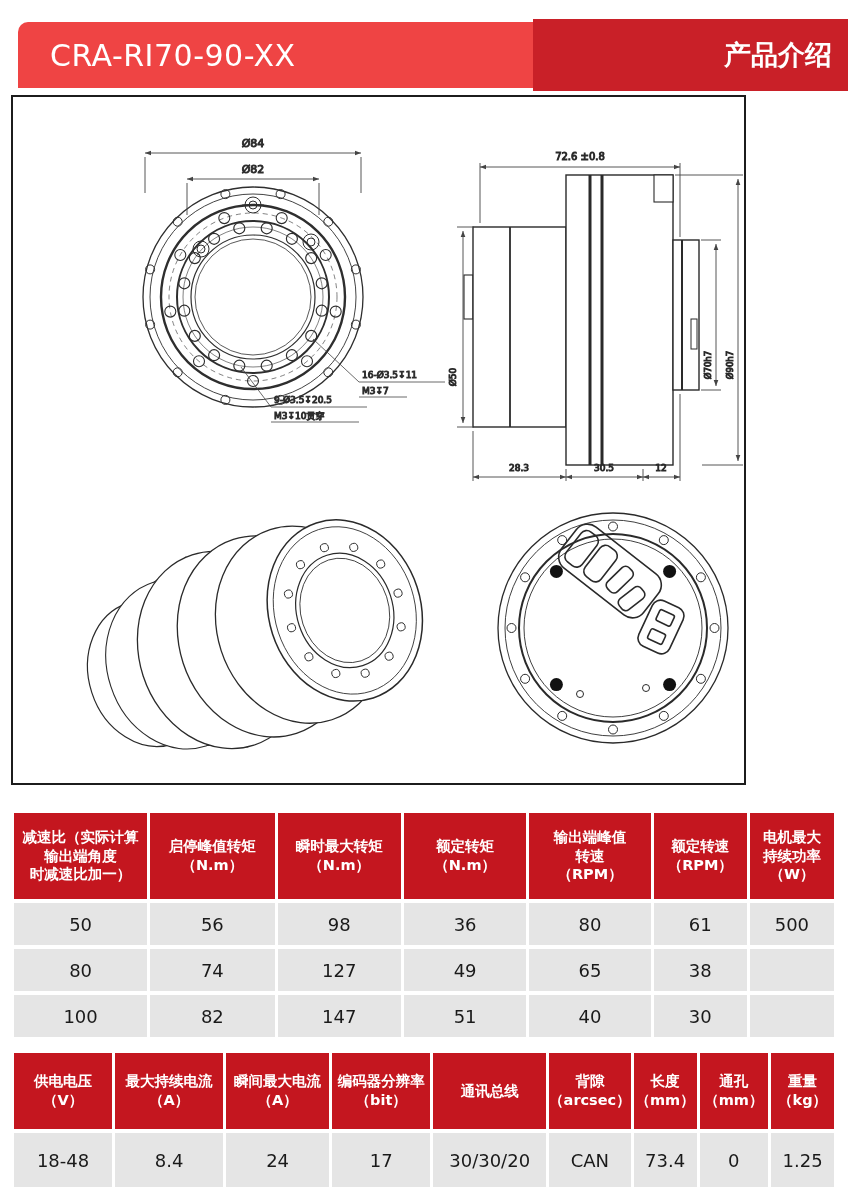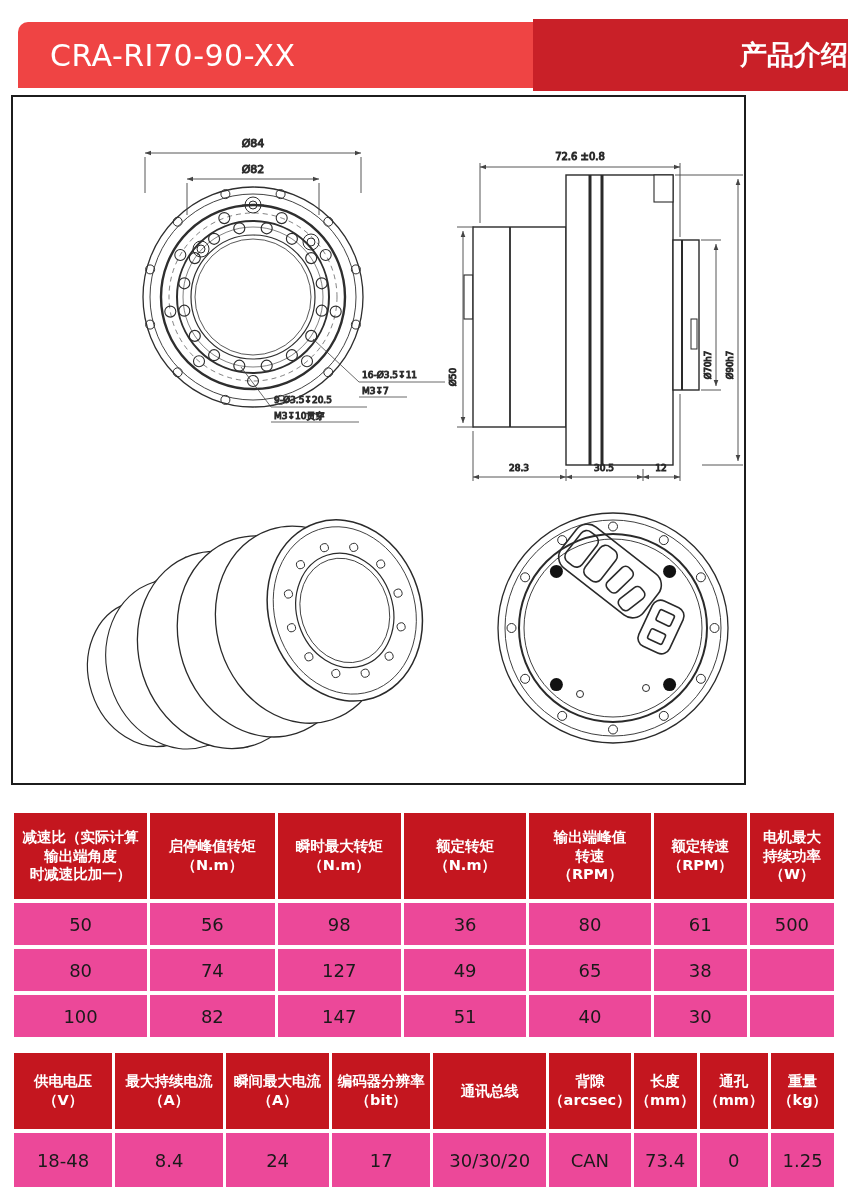--- a/index.html
+++ b/index.html
@@ -4,35 +4,35 @@
 <style>
   * { margin:0; padding:0; box-sizing:border-box; }
   html,body { width:848px; background:#ffffff; font-family:"DejaVu Sans","Liberation Sans",sans-serif; }
   .page { width:848px; height:1200px; background:#fff; position:relative; overflow:hidden; }
 
   
   .banner { display:flex; margin:22px 0 0 18px; height:66px; }
   .banner-dark { background:#ef4444; color:#fff; flex:0 0 515px; display:flex; align-items:center;
                  padding-left:32px; border-radius:10px 0 0 0; font-size:30px; letter-spacing:.5px; }
   .banner-red  { background:#c92028; color:#fff; flex:1; display:flex; align-items:center; justify-content:flex-end;
-                 font-size:27px; font-weight:bold; margin:-3px 0 0 0; height:72px; }
+                 padding-right:16px; font-size:27px; font-weight:bold; margin:-3px 0 0 0; height:72px; }
 
   
   .panel { margin:7px 11px 0 11px; width:735px; height:690px; border:2px solid #1c1c1c; background:#fff; }
   svg text { font-family:"DejaVu Sans","Liberation Sans",sans-serif; fill:#3a3a3a; }
 
   
   .tbl { margin:28px 14px 0 14px; display:grid; gap:4px 3px; }
   .t1 { grid-template-columns:136fr 127fr 126fr 125fr 124fr 95fr 86fr; }
   .t2 { margin-top:16px; grid-template-columns:100fr 110fr 105fr 100fr 115fr 72fr 64fr 70fr 64fr; }
   .hcell { background:#c4161f; color:#fff; display:flex; align-items:center; justify-content:center;
            text-align:center; white-space:pre-line; font-size:14.5px; font-weight:bold; line-height:1.3; }
   .t1 .hcell { height:86px; }
   .t2 .hcell { height:76px; }
-  .dcell { background:#ec4899; color:#1a1a1a; display:flex; align-items:center; justify-content:center;
+  .dcell { background:#e5e5e5; color:#1a1a1a; display:flex; align-items:center; justify-content:center;
            font-size:18px; }
   .t1 .dcell { height:42px; }
   .t2 .dcell { height:54px; }
 </style>
 </head>
 <body>
 
 <div class="page">
 
   <div class="banner">

